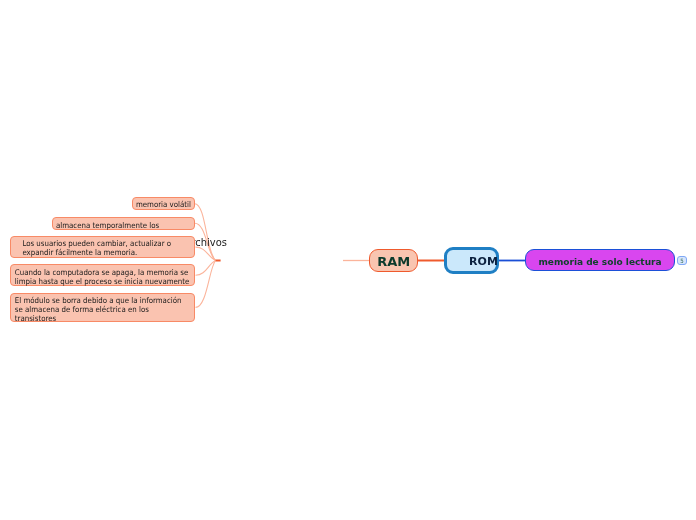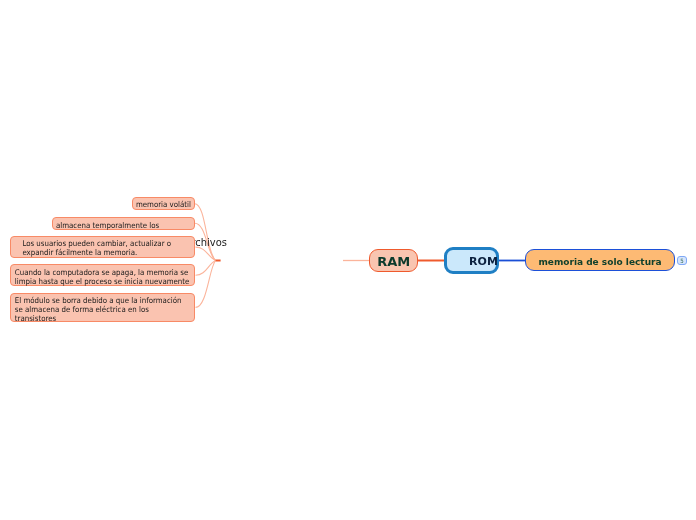--- a/index.html
+++ b/index.html
@@ -23,21 +23,21 @@
 
   .ram-child{background:#fac3b0;border:1.2px solid #f88a66;border-radius:3.5px;
         color:#171717;font-weight:bold;
         font-family:"DejaVu Sans Condensed","DejaVu Sans",sans-serif;font-size:7.9px;}
   .ram{background:#f9c5b0;border:1.7px solid #ef5a2d;border-radius:9px;
         color:#0c3a2c;font-weight:bold;
         font-family:"DejaVu Sans",sans-serif;font-size:13px;}
   .rom{background:#cbe8fb;border:3px solid #1f7fc4;border-radius:9px;
         color:#0b213f;font-weight:bold;
         font-family:"DejaVu Sans",sans-serif;font-size:11px;}
-  .rom-child{background:#fdba74;border:1.7px solid #1c50d8;border-radius:9px;
+  .rom-child{background:#d946ef;border:1.7px solid #1c50d8;border-radius:9px;
         color:#11402c;font-weight:bold;
         font-family:"DejaVu Sans",sans-serif;font-size:9px;}
   .badge{position:absolute;box-sizing:border-box;background:#d5e5fd;border:1px solid #7fa8f5;border-radius:3px;
         color:#356b55;font-size:6px;font-family:"DejaVu Sans Condensed","DejaVu Sans",sans-serif;
         display:flex;align-items:center;justify-content:center;}
 </style>
 </head>
 <body>
 
 <div id="canvas">

